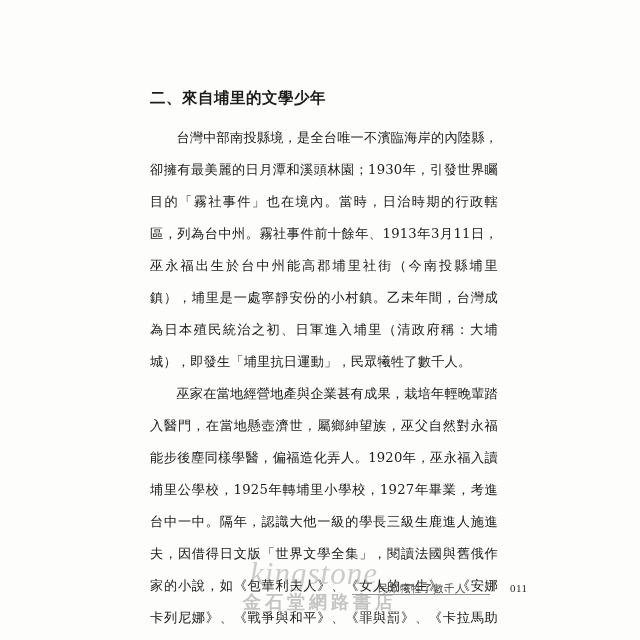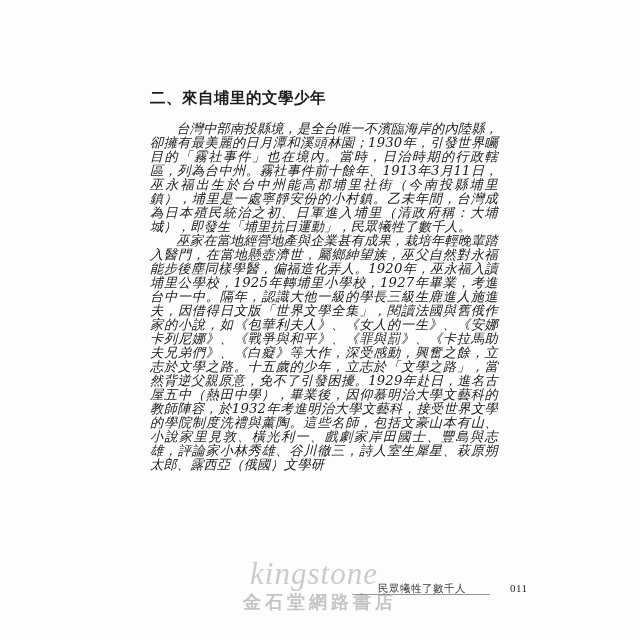--- a/index.html
+++ b/index.html
@@ -41,27 +41,26 @@
   .body-block {
     position: absolute;
     left: 150px;
     top: 122px;
     width: 348px;
     color: #1a1a1a;
   }
 
   .para {
     font-size: 13.2px;
-    line-height: 14px;
+    line-height: 32px;
     text-align: justify;
     text-justify: inter-ideograph;
     text-indent: 2em;
     margin: 0 0 0 0;
     letter-spacing: 0.2px;
-    font-style: italic;
   }
 
   
   .footer {
     position: absolute;
     left: 0;
     top: 584px;
     width: 640px;
     height: 22px;
   }

